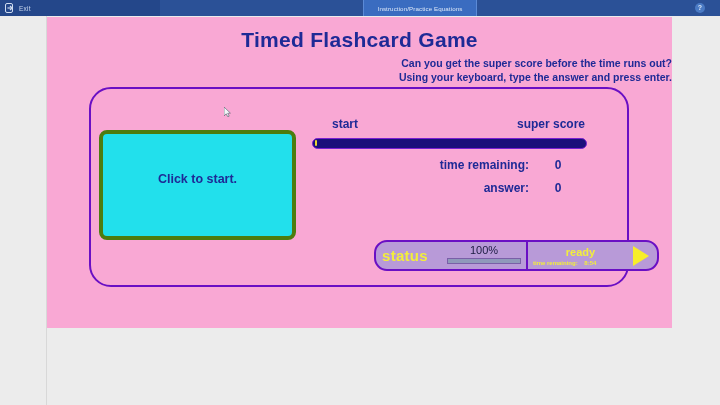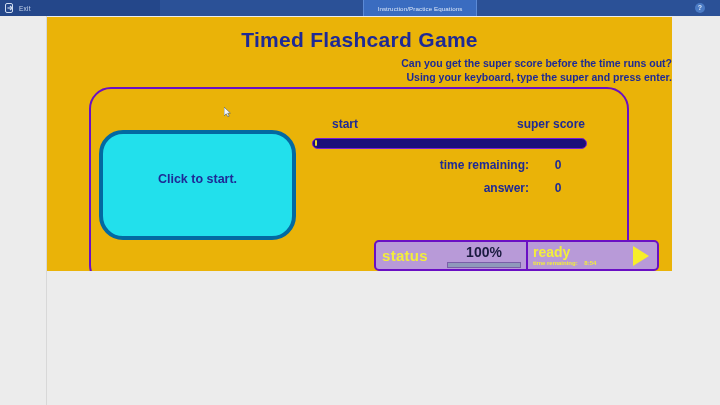--- a/index.html
+++ b/index.html
@@ -92,22 +92,22 @@
     width: 47px; height: 389px;
     background: #ececec;
     border-right: 1px solid #d8d8d8;
     box-sizing: border-box;
   }
 
   
   .stage {
     position: absolute;
     left: 47px; top: 1px;
-    width: 625px; height: 254px;
-    background: #eab308;
+    width: 625px; height: 311px;
+    background: #f9a8d4;
     overflow: hidden;
   }
 
   .title {
     position: absolute;
     left: 0; top: 11px;
     width: 625px;
     text-align: center;
     color: #1e2a96;
     font-size: 21px;
@@ -135,22 +135,22 @@
     border-radius: 22px;
     box-sizing: border-box;
   }
 
   
   .startcard {
     position: absolute;
     left: 52px; top: 113px;
     width: 197px; height: 110px;
     background: #22e0ec;
-    border: 4px solid #0369a1;
-    border-radius: 24px;
+    border: 4px solid #4d7c0f;
+    border-radius: 8px;
     box-sizing: border-box;
     display: flex;
     align-items: center;
     justify-content: center;
   }
   .startcard-label {
     color: #1e2a96;
     font-size: 12.5px;
     font-weight: bold;
     margin-bottom: 12px;
@@ -209,21 +209,21 @@
     text-align: center;
   }
 
   
   .statusbar {
     position: absolute;
     left: 327px; top: 223px;
     width: 285px; height: 31px;
     background: #b89ad8;
     border: 2px solid #6a0fc4;
-    border-radius: 5px;
+    border-radius: 13px;
     box-sizing: border-box;
     display: flex;
     align-items: stretch;
   }
   .status-left {
     width: 152px;
     display: flex;
     align-items: center;
     border-right: 2px solid #6a0fc4;
     box-sizing: border-box;
@@ -237,43 +237,44 @@
     letter-spacing: 0.3px;
   }
   .status-pct-wrap {
     position: absolute;
     right: 5px; top: 2px;
     width: 74px;
     text-align: center;
   }
   .status-pct {
     color: #1b1b40;
-    font-size: 14px;
-    font-weight: bold;
+    font-size: 11px;
+    font-weight: normal;
   }
   .status-minibar {
     margin-top: 2px;
     height: 6px;
     background: #8f99bb;
     border: 1px solid #7a5fa8;
     box-sizing: border-box;
   }
   .status-right {
     flex: 1 1 auto;
     display: flex;
     align-items: center;
     position: relative;
     padding-left: 5px;
   }
   .ready-block { flex: 1 1 auto; }
   .ready-word {
     color: #f2ee3c;
-    font-size: 14px;
+    font-size: 11px;
     font-weight: bold;
     line-height: 12px;
+    text-align: center;
   }
   .ready-timer {
     color: #f2ee3c;
     font-size: 6px;
     font-weight: bold;
     margin-top: 2px;
     white-space: nowrap;
   }
   .ready-timer .tval { margin-left: 5px; }
   .play-btn {
@@ -321,21 +322,21 @@
 </div>
 
 <div class="page">
 
   <div class="leftgutter"></div>
 
   <div class="stage">
 
     <div class="title">Timed Flashcard Game</div>
     <div class="subtitle1">Can you get the super score before the time runs out?</div>
-    <div class="subtitle2">Using your keyboard, type the super and press enter.</div>
+    <div class="subtitle2">Using your keyboard, type the answer and press enter.</div>
 
     <div class="frame"></div>
 
     <div class="startcard">
       <div class="startcard-label">Click to start.</div>
     </div>
     <span class="cursor">
       <svg width="7" height="10" viewBox="0 0 7 10">
         <polygon points="0,0 0,9 2.2,6.8 3.8,9.8 5.2,9.1 3.7,6.3 6.4,6.1" fill="#f2f6f8" stroke="#4a5a66" stroke-width="0.6"></polygon>
       </svg>

